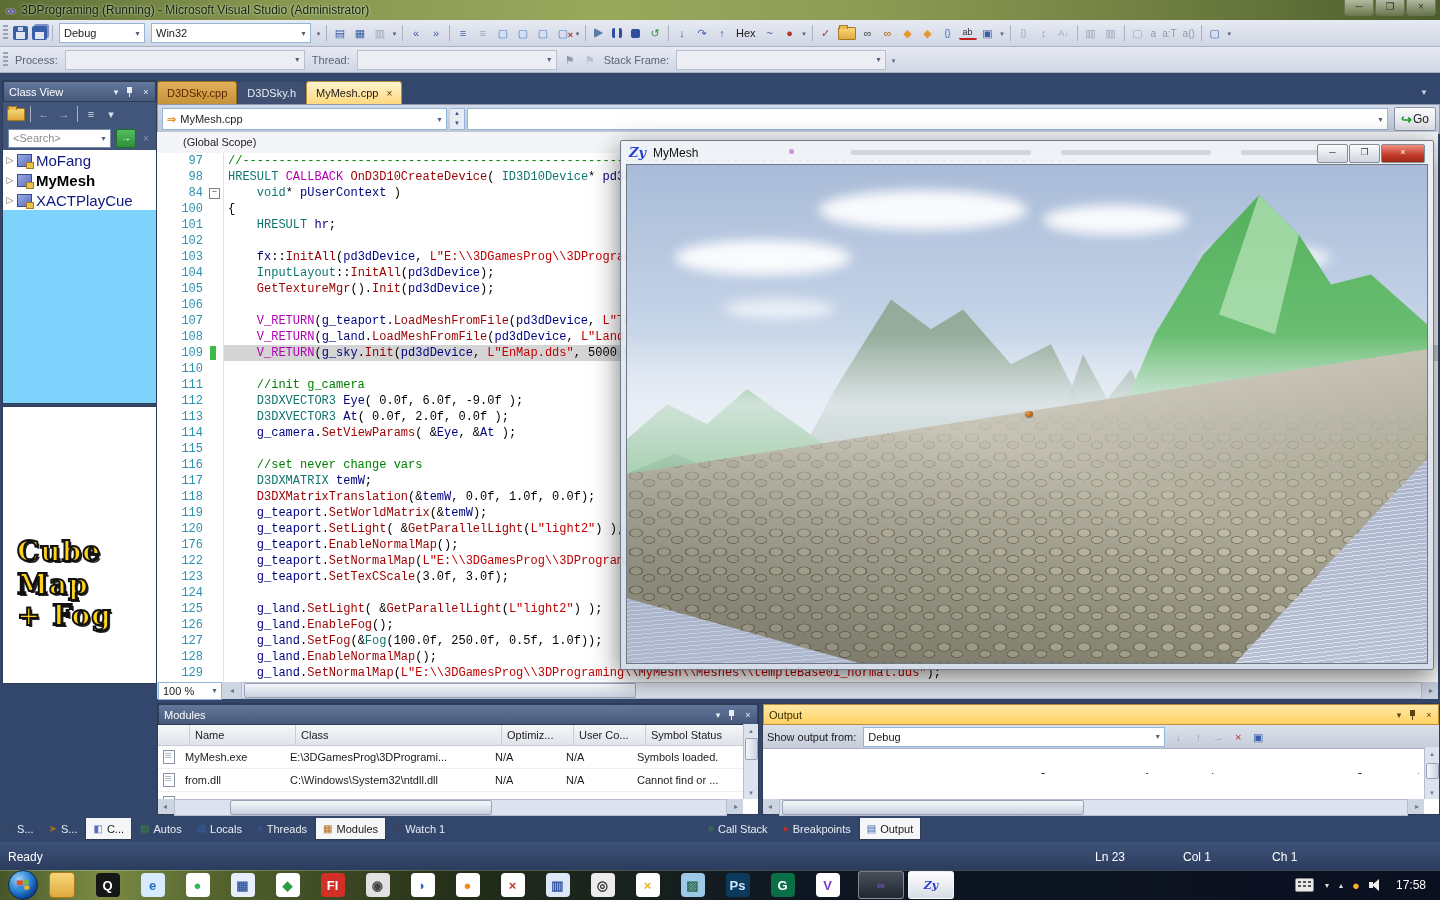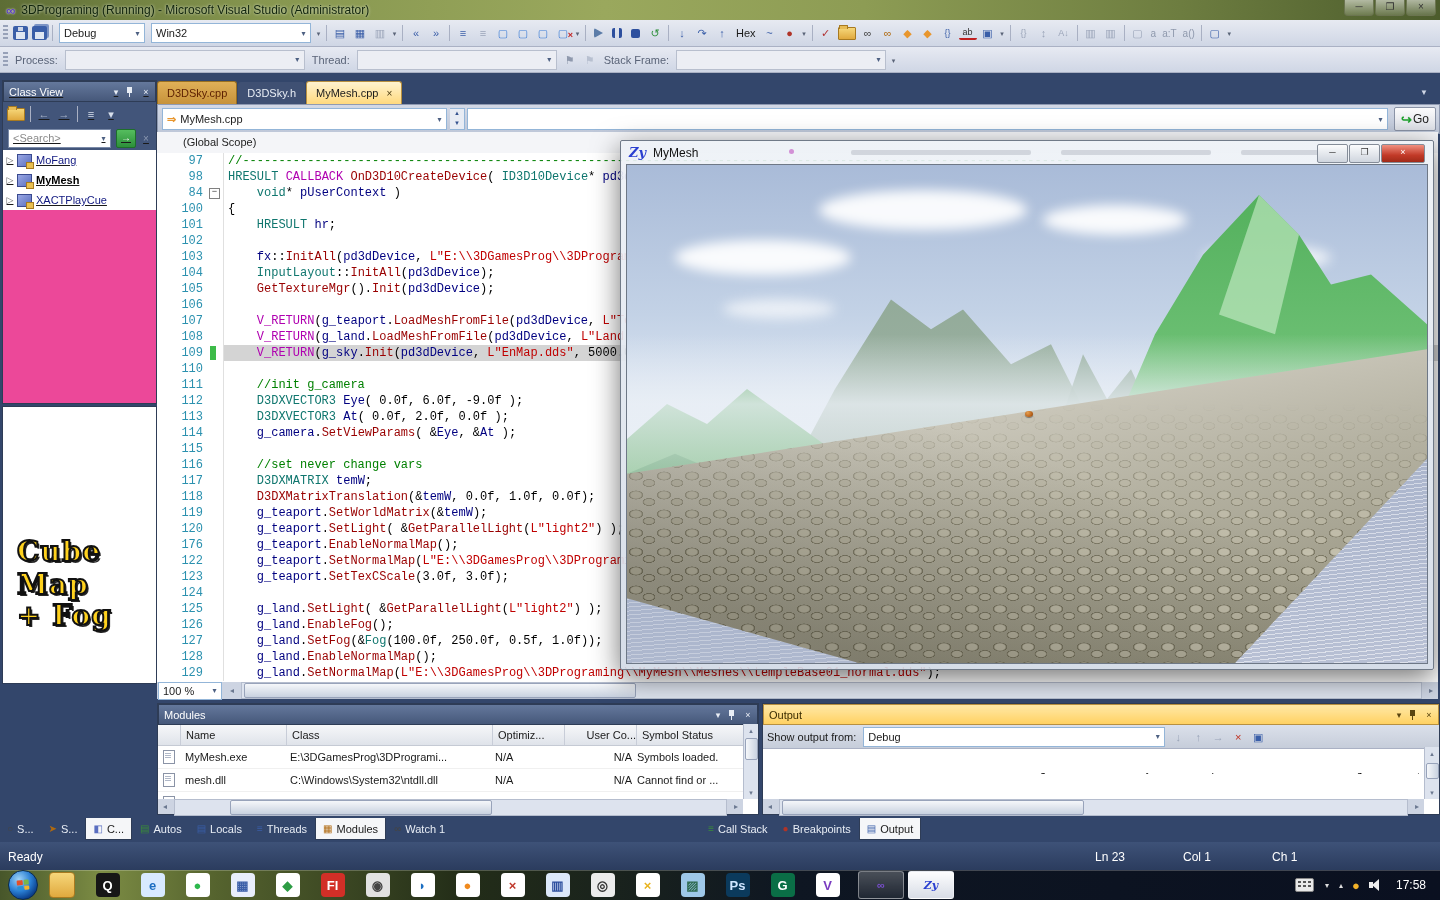--- a/index.html
+++ b/index.html
@@ -53,37 +53,37 @@
   .x-after{position:relative;}
   .x-after:after{content:"×";position:absolute;right:-1px;bottom:-2px;color:#c02020;font-size:9px;font-weight:bold;}
   
   .toolwin-hdr{height:19px;display:flex;align-items:center;color:#fff;
     background:linear-gradient(#64789c,#46587a);border:1px solid #2e3c56;font-size:11px;}
   .toolwin-hdr .t{flex:1;padding-left:5px;white-space:nowrap;overflow:hidden;}
   .hdr-ic{width:14px;text-align:center;color:#e8edf5;font-size:9px;margin-right:2px;}
   .pin{display:inline-block;position:relative;width:10px;height:11px;margin-right:4px;}
   .pin:before{content:"";position:absolute;left:2px;top:1px;width:5px;height:6px;background:#e8edf5;}
   .pin:after{content:"";position:absolute;left:4px;top:7px;width:1px;height:4px;background:#e8edf5;}
-  #classview{position:absolute;left:2px;top:80px;width:153px;height:322px;background:#ec4899;
-    border:1px solid #2e3c56;text-decoration:underline;}
+  #classview{position:absolute;left:2px;top:80px;width:153px;height:322px;background:#7dd3fc;
+    border:1px solid #2e3c56;}
   #cv-toolbar{height:24px;background:#42557a;display:flex;align-items:center;padding-left:2px;}
   #cv-search{height:24px;background:#42557a;display:flex;align-items:center;padding:0 2px;}
   #cv-search .combo{flex:1;height:17px;border-color:#7a8aa8;}
   #cv-search .cv{color:#8a8a8a;}
   .go-green{width:18px;height:17px;background:linear-gradient(#55bd5e,#2d8f3a);border:1px solid #1d6f2a;
     border-radius:2px;color:#fff;text-align:center;line-height:16px;font-size:10px;margin-left:2px;}
   .dim-ic{width:16px;text-align:center;color:#8a97b0;font-size:10px;margin-left:2px;}
   #cv-tree{background:#fff;}
   .tree-item{height:20px;display:flex;align-items:center;}
   .tw{width:14px;text-align:center;color:#666;font-size:9px;}
   .cv-ic{position:relative;width:13px;height:11px;margin-right:4px;border:1px solid #3a4a90;
     background:linear-gradient(135deg,#9aa8e4,#5a6ec0);}
   .cv-ic:after{content:"";position:absolute;right:-3px;bottom:-3px;width:6px;height:5px;
     background:#e8c050;border:1px solid #a87a20;}
-  .tree-item .lbl{color:#101880;font-size:11px;}
+  .tree-item .lbl{color:#101880;font-size:15px;}
   .tree-item .lbl.b{font-weight:bold;color:#000;}
   
   #panel2{position:absolute;left:2px;top:406px;width:153px;height:276px;background:#fff;
     border:1px solid #2e3c56;}
   .anno{position:absolute;font-family:"DejaVu Serif",serif;font-weight:bold;font-size:28px;
     color:#ffd21e;-webkit-text-stroke:2px #111;letter-spacing:1px;text-shadow:2px 2px 0 rgba(0,0,0,.85);}
   
   #tabstrip{position:absolute;left:157px;top:81px;width:1281px;height:23px;display:flex;align-items:flex-end;}
   .etab{height:22px;display:flex;align-items:center;padding:0 9px;margin-right:1px;
     border-radius:3px 3px 0 0;font-size:11px;}
@@ -122,27 +122,27 @@
   #zoomcombo{width:62px;height:16px;margin-left:1px;}
   .hscroll{flex:1;height:15px;background:#dde3ee;position:relative;margin:0 2px;border:1px solid #b5bdce;}
   .hthumb{position:absolute;top:0;height:13px;background:linear-gradient(#f5f7fa,#c9d2e0);border:1px solid #98a3ba;border-radius:2px;}
   .sarr{color:#6b7florida890;color:#6b7890;font-size:8px;width:14px;text-align:center;line-height:15px;}
   
   .toolwin{position:absolute;background:#fff;border:1px solid #2e3c56;}
   #modules{left:157px;top:703px;width:600px;height:110px;}
   .toolwin-hdr.active{background:linear-gradient(#ffe9a8,#ffd162);color:#3a2c00;border-color:#b89040;}
   .toolwin-hdr.active .hdr-ic{color:#5a4510;}
   .toolwin-hdr.active .pin:before,.toolwin-hdr.active .pin:after{background:#5a4510;}
-  #mod-colhdr{height:20px;display:flex;background:linear-gradient(#f6f7f9,#dfe3ea);border-bottom:1px solid #c5cad4;}
+  #mod-colhdr{height:20px;display:flex;background:linear-gradient(#f6f7f9,#dfe3ea);border-bottom:1px solid #c5cad4;padding-left:9px;}
   #mod-colhdr div{border-right:1px solid #c8cdd8;line-height:20px;padding-left:5px;overflow:hidden;white-space:nowrap;}
   .mrow{height:22px;display:flex;align-items:center;border-bottom:1px solid #f0f0f0;}
   .mrow div{padding-left:5px;overflow:hidden;white-space:nowrap;font-size:11px;}
   .w0{width:22px;flex:none;padding-left:0!important;display:flex;justify-content:center;}
   .w1{width:100px;flex:none;}.w2{width:200px;flex:none;}.w3{width:66px;flex:none;}
-  .w4{width:66px;flex:none;text-align:right;}.w5{width:114px;flex:none;}.w6{flex:1;}
+  .w4{width:66px;flex:none;}.w5{width:114px;flex:none;}.w6{flex:1;}
   .doc-ic{width:10px;height:12px;background:#fff;border:1px solid #8a93a6;position:relative;}
   .doc-ic:after{content:"";position:absolute;left:1px;top:2px;width:6px;height:1px;background:#b0b8c8;box-shadow:0 2px 0 #b0b8c8,0 4px 0 #b0b8c8;}
   .vscroll{position:absolute;right:0;width:14px;background:#dde3ee;border-left:1px solid #b5bdce;}
   .vscroll .va{height:13px;text-align:center;font-size:7px;color:#6b7890;line-height:13px;}
   .vthumb{position:absolute;left:1px;width:11px;background:linear-gradient(90deg,#f5f7fa,#c9d2e0);border:1px solid #98a3ba;border-radius:2px;}
   #output{left:762px;top:703px;width:676px;height:110px;}
   #out-toolbar{height:23px;background:linear-gradient(#dbe0ea,#c6cdda);border-bottom:1px solid #aab1c4;
     display:flex;align-items:center;}
   #out-toolbar .combo{width:300px;height:18px;}
   #out-content{position:relative;height:52px;overflow:hidden;font-family:"Liberation Mono",monospace;
@@ -497,21 +497,21 @@
           <div class="w2">E:\3DGamesProg\3DProgrami...</div>
           <div class="w3">N/A</div>
           <div class="w4">N/A</div>
           <div class="w5">Symbols loaded.</div>
           <div class="w6">E:</div>
         </div>
         <div class="mrow">
           <div class="w0">
             <span class="doc-ic"></span>
           </div>
-          <div class="w1">mesh.dll</div>
+          <div class="w1">from.dll</div>
           <div class="w2">C:\Windows\System32\ntdll.dll</div>
           <div class="w3">N/A</div>
           <div class="w4">N/A</div>
           <div class="w5">Cannot find or ...</div>
           <div class="w6"></div>
         </div>
         <div class="mrow">
           <div class="w0">
             <span class="doc-ic"></span>
           </div>

